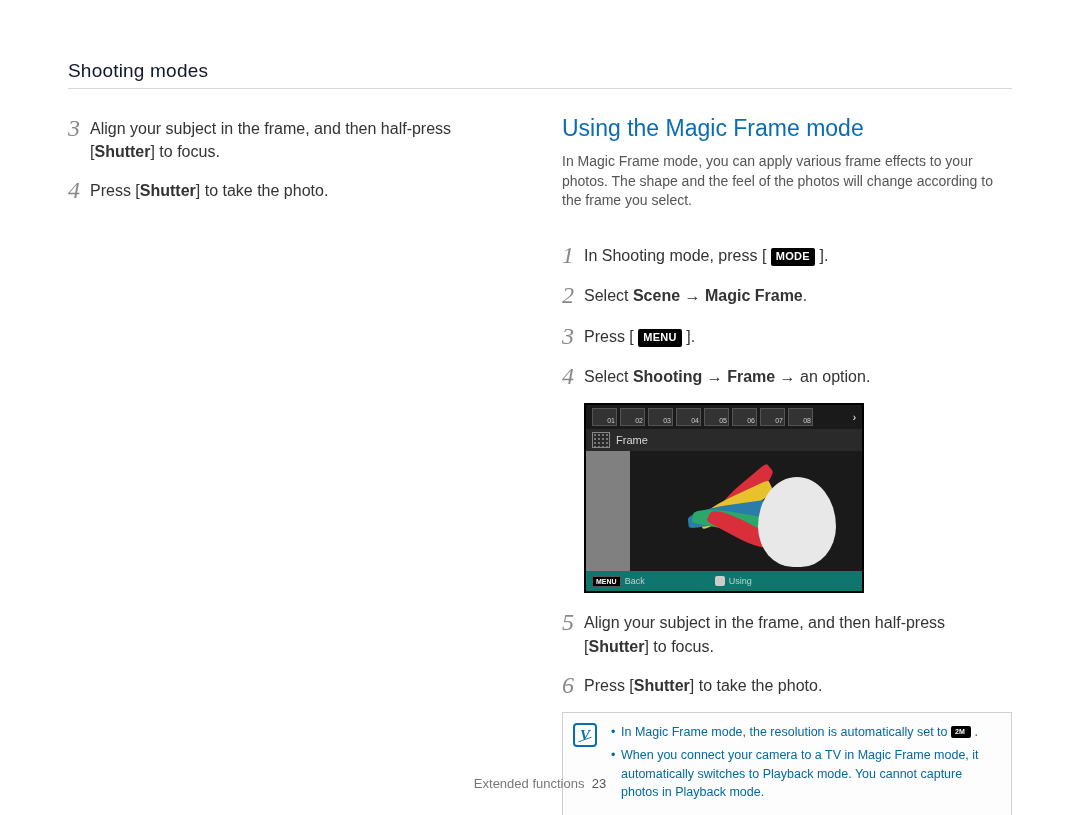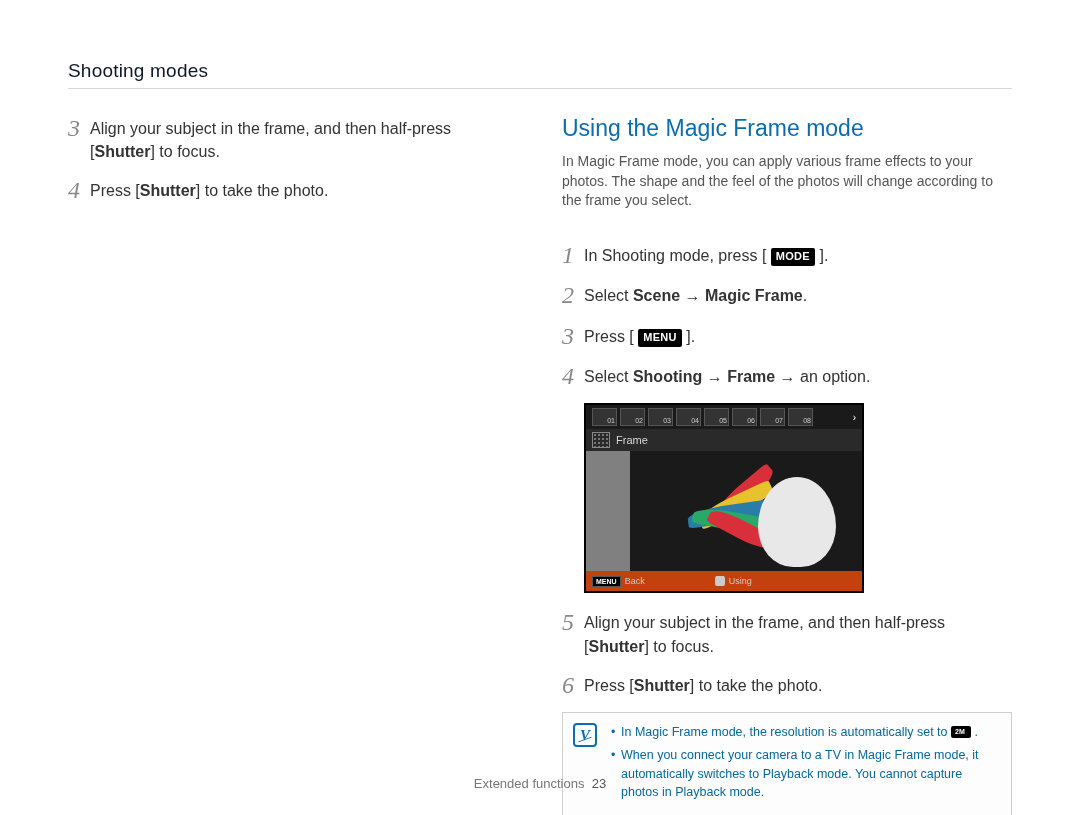--- a/index.html
+++ b/index.html
@@ -157,21 +157,21 @@
     height: 110px;
   }
   .fe { position:absolute; border-radius: 50% 10% 50% 10%; transform-origin: right center;}
   .f1 { width:70px;height:18px;background:#d82f3a; right:0; top:8px; transform:rotate(-40deg);}
   .f2 { width:80px;height:18px;background:#e8c22d; right:0; top:26px; transform:rotate(-25deg);}
   .f3 { width:85px;height:18px;background:#2a7da8; right:0; top:46px; transform:rotate(-8deg);}
   .f4 { width:80px;height:18px;background:#2aa86a; right:0; top:66px; transform:rotate(10deg);}
   .f5 { width:70px;height:18px;background:#d82f3a; right:0; top:84px; transform:rotate(28deg);}
   .cs-bottom {
     height: 20px;
-    background: #c2410c;
+    background: #0f766e;
     display: flex;
     align-items: center;
     color: #ccc;
     font-size: 9px;
   }
   .cs-bottom-left { padding-left: 6px; display:flex; align-items:center; gap:4px;}
   .cs-bottom-right { margin-left: 70px; display:flex; align-items:center; gap:4px;}
   .mini-badge {
     background:#000; color:#fff; font-size:7px; font-weight:700; padding:1px 3px; border:1px solid #555;
   }

